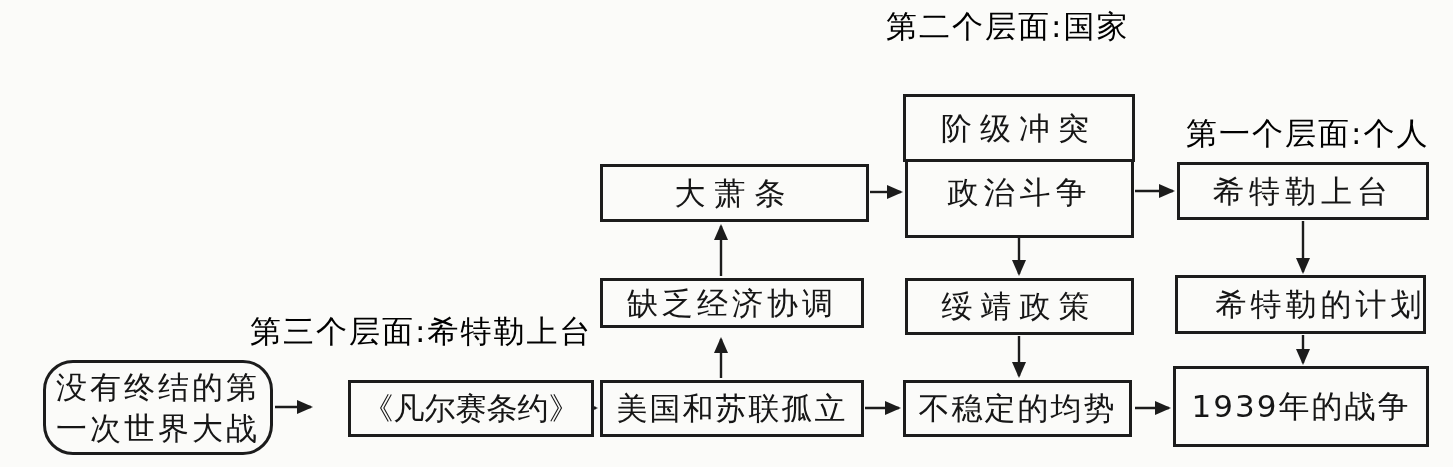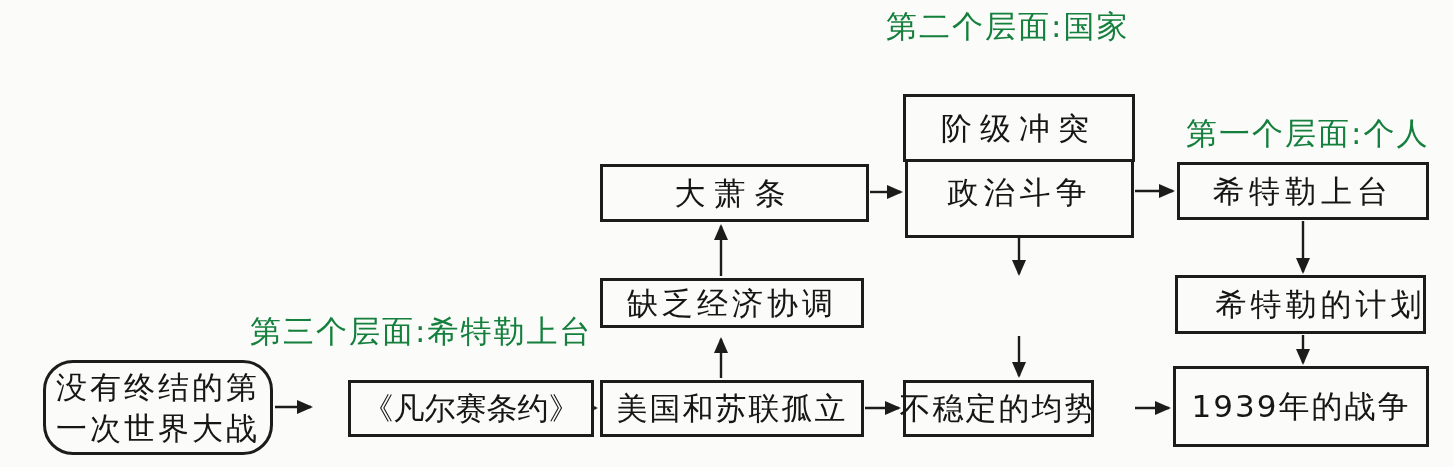--- a/index.html
+++ b/index.html
@@ -41,21 +41,21 @@
     white-space: nowrap;
   }
   .node.wide-spacing {
     letter-spacing: 9px;
   }
   .label {
     position: absolute;
     font-size: 31px;
     letter-spacing: 2px;
     white-space: nowrap;
-    color: #15803d;
+    color: #000000;
   }
 </style>
 </head>
 <body>
 
 <div class="canvas">
 
   <svg class="edges" viewBox="0 0 1453 467">
     <defs>
       <marker id="arw" markerUnits="userSpaceOnUse" markerWidth="16" markerHeight="14" refX="14" refY="7" orient="auto">
@@ -92,32 +92,35 @@
   </div>
 
   <div class="node" style="left:315px; top:380px; width:246px; height:57px; letter-spacing:0;margin-left:33px;">
     <div class="ln">《凡尔赛条约》</div>
   </div>
 
   <div class="node" style="left:600px; top:380px; width:264px; height:57px;">
     <div class="ln">美国和苏联孤立</div>
   </div>
 
-  <div class="node" style="left:903px; top:380px; width:191px; height:57px;align-items:center;">
+  <div class="node" style="left:903px; top:380px; width:229px; height:57px;align-items:center;">
     <div class="ln">不稳定的均势</div>
   </div>
 
   <div class="node" style="left:1173px; top:366px; width:256px; height:81px;">
     <div class="ln">1939年的战争</div>
   </div>
 
   <div class="node" style="left:600px; top:278px; width:264px; height:50px; letter-spacing:4px;">
     <div class="ln">缺乏经济协调</div>
   </div>
 
+  <div class="node" style="left:905px; top:278px; width:229px; height:57px; letter-spacing:8px;">
+    <div class="ln">绥靖政策</div>
+  </div>
 
   <div class="node" style="left:1175px; top:275px; width:251px; height:59px; letter-spacing:4px;padding-left:40px;">
     <div class="ln">希特勒的计划</div>
   </div>
 
   <div class="node wide-spacing" style="left:600px; top:164px; width:269px; height:58px;">
     <div class="ln">大萧条</div>
   </div>
 
   <div class="node" style="left:905px; top:146px; width:229px; height:92px; letter-spacing:5px;">

